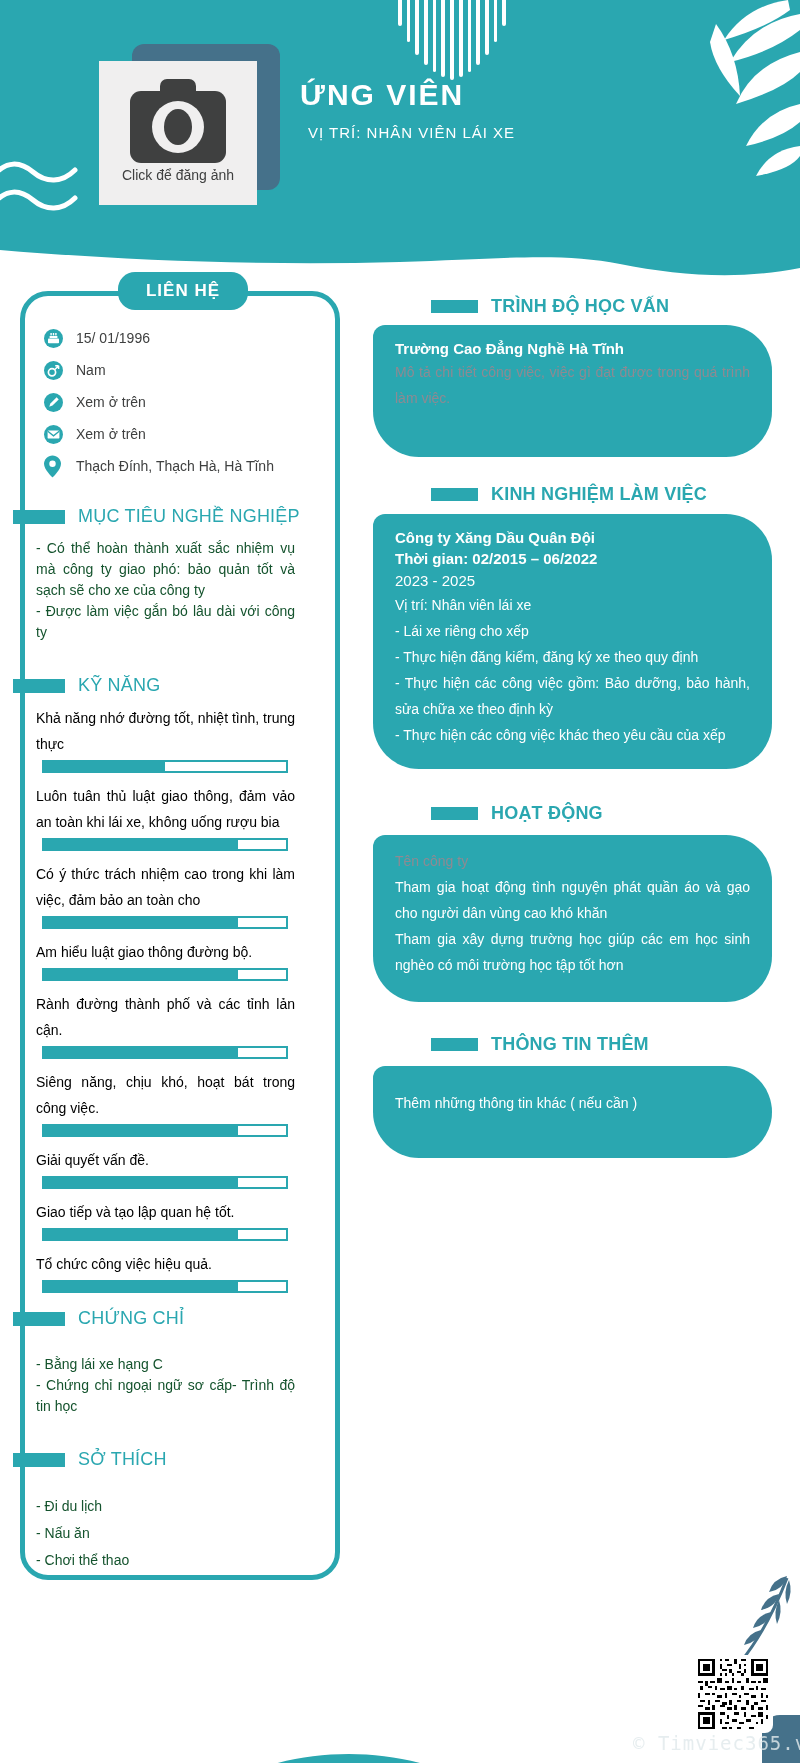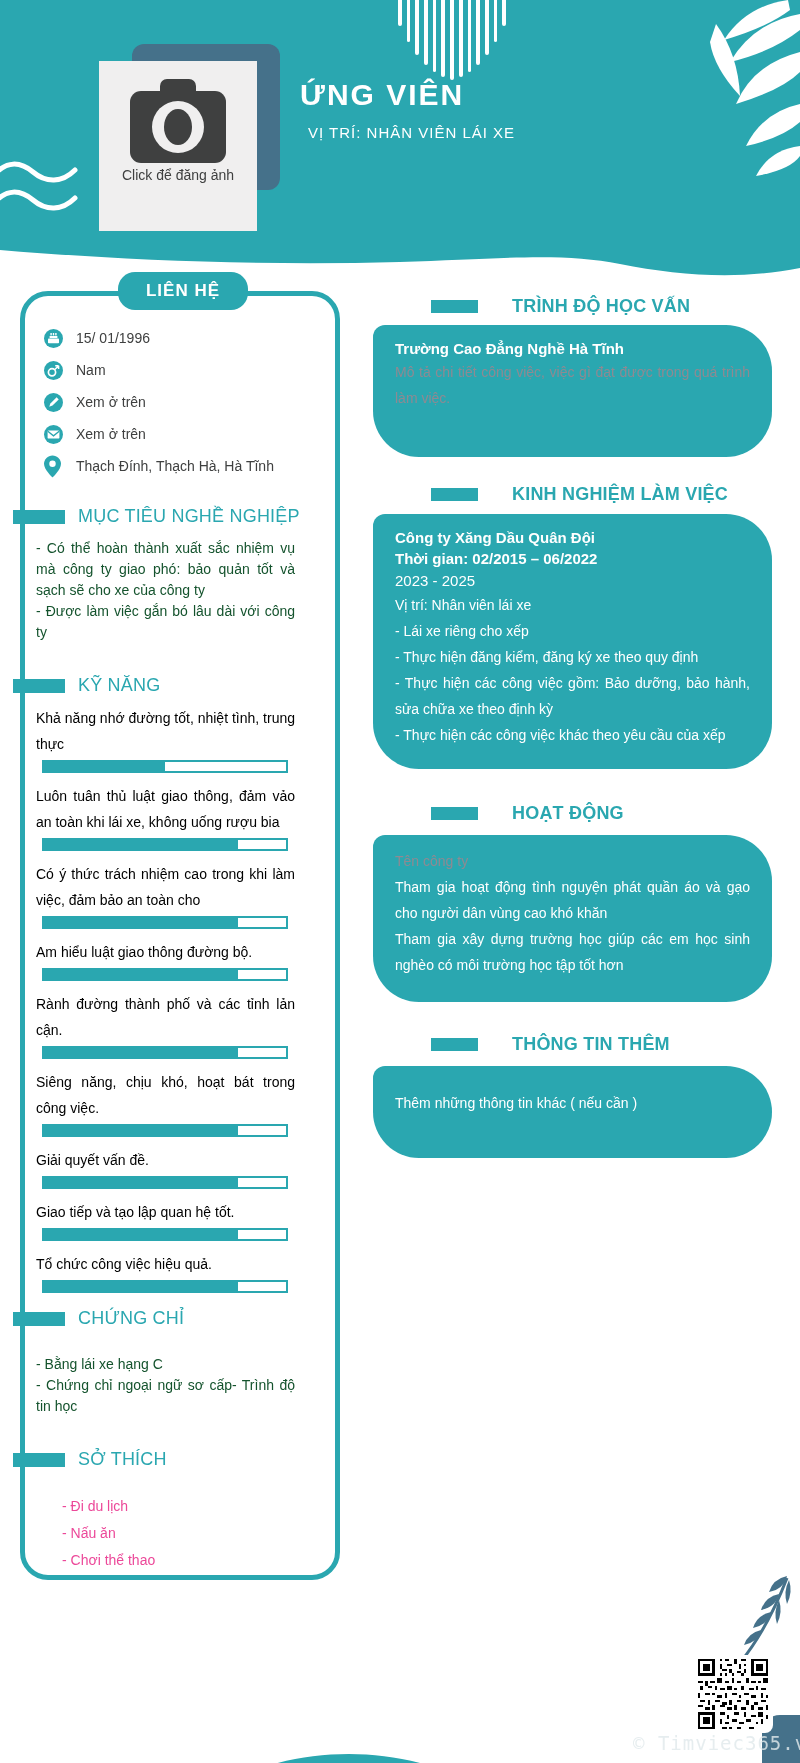--- a/index.html
+++ b/index.html
@@ -14,21 +14,21 @@
   .header-wave { position:absolute; left:0; top:240px; width:800px; height:60px; }
   .stripes { position:absolute; left:398px; top:0; width:108px; display:flex; gap:5px; align-items:flex-start; }
   .stripes span { display:block; width:4px; background:#ffffff; border-radius:0 0 3px 3px; }
   .left-waves { position:absolute; left:0; top:155px; }
   .leaf-top-right { position:absolute; right:0; top:0; }
   .photo-shadow {
     position:absolute; left:132px; top:44px; width:148px; height:146px;
     background:#45718a; border-radius:12px;
   }
   .photo-card {
-    position:absolute; left:99px; top:61px; width:158px; height:170px;
+    position:absolute; left:99px; top:61px; width:158px; height:144px;
     background:#f0efef; cursor:pointer; text-align:center;
   }
   .photo-card svg { display:block; margin:18px auto 0; }
   .photo-caption { font-size:14px; color:#3f4040; margin-top:2px; }
   .header-title { position:absolute; left:300px; top:78px; color:#ffffff; font-size:30px; font-weight:bold; letter-spacing:2px; }
   .header-subtitle { position:absolute; left:308px; top:124px; color:#ffffff; font-size:15px; letter-spacing:1px; }
 
   
   .left-box {
     position:absolute; left:20px; top:291px; width:320px; height:1289px;
@@ -42,32 +42,32 @@
     display:flex; align-items:center; justify-content:center;
   }
   .contact-list { margin-top:30px; }
   .contact-item { display:flex; align-items:center; margin-bottom:8px; min-height:22px; }
   .contact-item .cicon { width:20px; height:24px; margin-left:8px; margin-right:12px; flex:0 0 auto; display:flex; align-items:center; }
   .contact-item .ctext { font-size:14px; color:#3f4040; }
   .sec-header { position:relative; margin-top:28px; height:22px; }
   .sec-header .bar { position:absolute; left:-23px; top:4px; width:52px; height:14px; background:#2aa7b0; }
   .sec-header .sec-title { padding-left:42px; font-size:18px; font-weight:normal; color:#2aa7b0; letter-spacing:0.2px; white-space:nowrap; }
   .para { font-size:14px; line-height:21px; text-align:justify; color:#14532d; margin-top:10px; }
-  .plain-lines { font-size:14px; line-height:27px; color:#ec4899; margin-top:22px;margin-left:26px; }
+  .plain-lines { font-size:14px; line-height:27px; color:#14532d; margin-top:22px; }
   .skills-list { margin-top:8px; }
   .skill-label { font-size:14px; line-height:26px; text-align:justify; color:#000000; }
   .skill-track {
     width:246px; height:13px; margin:3px 0 10px 6px;
     border:2px solid #2aa7b0; background:#ffffff; position:relative;
   }
   .skill-fill { position:absolute; left:0; top:0; bottom:0; background:#2aa7b0; }
 
   
   .right-col { position:absolute; left:373px; top:0; width:399px; }
-  .rsec-header { display:flex; align-items:center; margin-left:58px; height:22px;gap:21px; }
+  .rsec-header { display:flex; align-items:center; margin-left:58px; height:22px; }
   .rsec-header .bar { width:47px; height:13px; background:#2aa7b0; margin-right:13px; flex:0 0 auto; }
   .rsec-header .sec-title { font-size:18px; font-weight:bold; color:#2aa7b0; letter-spacing:0.2px; white-space:nowrap; }
   .teal-card {
     background:#2aa7b0; color:#ffffff;
     border-radius:12px 46px 46px 46px;
     padding:13px 22px 12px 22px;
   }
   .teal-card .card-title { font-size:15px; font-weight:bold; line-height:21px; }
   .teal-card .card-line { font-size:14px; line-height:26px; text-align:justify; }
   .teal-card .card-sub { font-size:15px; line-height:23px; }

